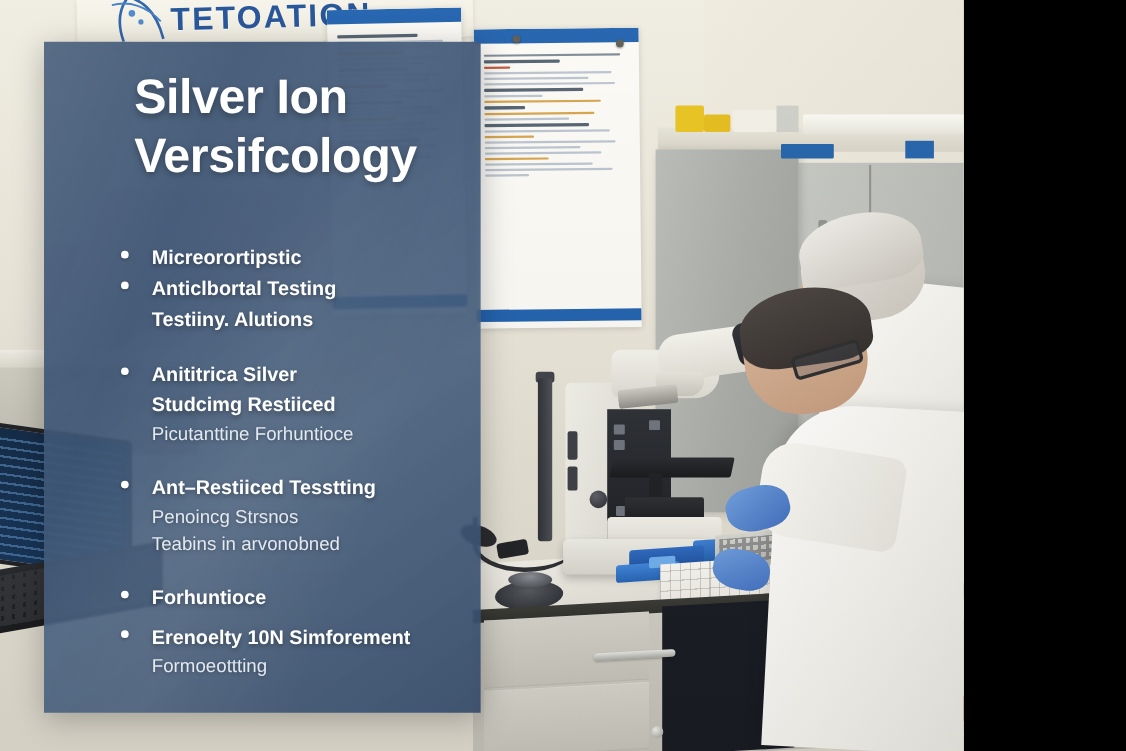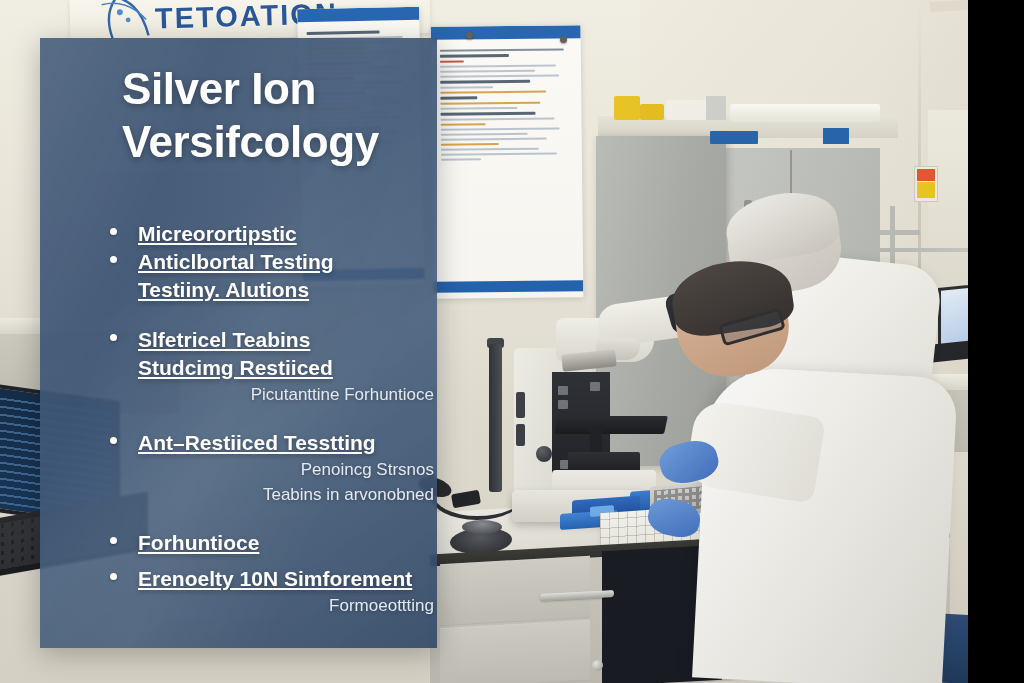--- a/index.html
+++ b/index.html
@@ -1,20 +1,20 @@
 <!DOCTYPE html>
 <html><head>
 <meta charset="utf-8">
 <style>
   html,body{margin:0;padding:0;background:#000;}
   body{font-family:"Liberation Sans",sans-serif;}
 
   #stage{
     position:relative;
-    width:968px;height:683px;
+    width:876px;height:683px;
     overflow:hidden;
     background:#d8d4c8;
   }
 
   
   .photo{position:absolute;inset:0;overflow:hidden;}
 
   
   .wall{
     position:absolute;left:0;top:0;width:1024px;height:683px;
@@ -445,29 +445,27 @@
     text-shadow:0 2px 7px rgba(0,0,0,.33);
   }
 
   .bullets{position:absolute;left:64px;top:182px;width:330px;}
   .b-row{position:relative;padding-left:34px;}
   .b-row .dot{
     position:absolute;left:6px;top:8px;width:7px;height:7px;border-radius:50%;
     background:#fff;box-shadow:0 1px 3px rgba(0,0,0,.35);
   }
   .b-main{
-    color:#ffffff;font-size:21px;line-height:28px;font-weight:700;
+    color:#ffffff;font-size:18px;line-height:28px;font-weight:700;
     text-shadow:0 2px 5px rgba(0,0,0,.35);
-    text-decoration:underline;
   }
   .b-sub{
     color:#e3e9f1;font-size:17px;line-height:25px;font-weight:400;
     padding-left:34px;
     text-shadow:0 1px 4px rgba(0,0,0,.32);
-    text-align:right;
   }
   .gap-sm{height:8px;}
   .gap-md{height:22px;}
 </style>
 </head>
 <body>
 
 <div id="stage">
 
   <div class="photo">
@@ -678,21 +676,21 @@
       <div class="b-row">
         <span class="dot"></span>
         <div class="b-main">Anticlbortal Testing</div>
         <div class="b-main">Testiiny. Alutions</div>
       </div>
 
       <div class="gap-md"></div>
 
       <div class="b-row">
         <span class="dot"></span>
-        <div class="b-main">Slfetricel Teabins</div>
+        <div class="b-main">Anititrica Silver</div>
         <div class="b-main">Studcimg Restiiced</div>
       </div>
       <div class="b-sub">Picutanttine Forhuntioce</div>
 
       <div class="gap-md"></div>
 
       <div class="b-row">
         <span class="dot"></span>
         <div class="b-main">Ant–Restiiced Tesstting</div>
       </div>

